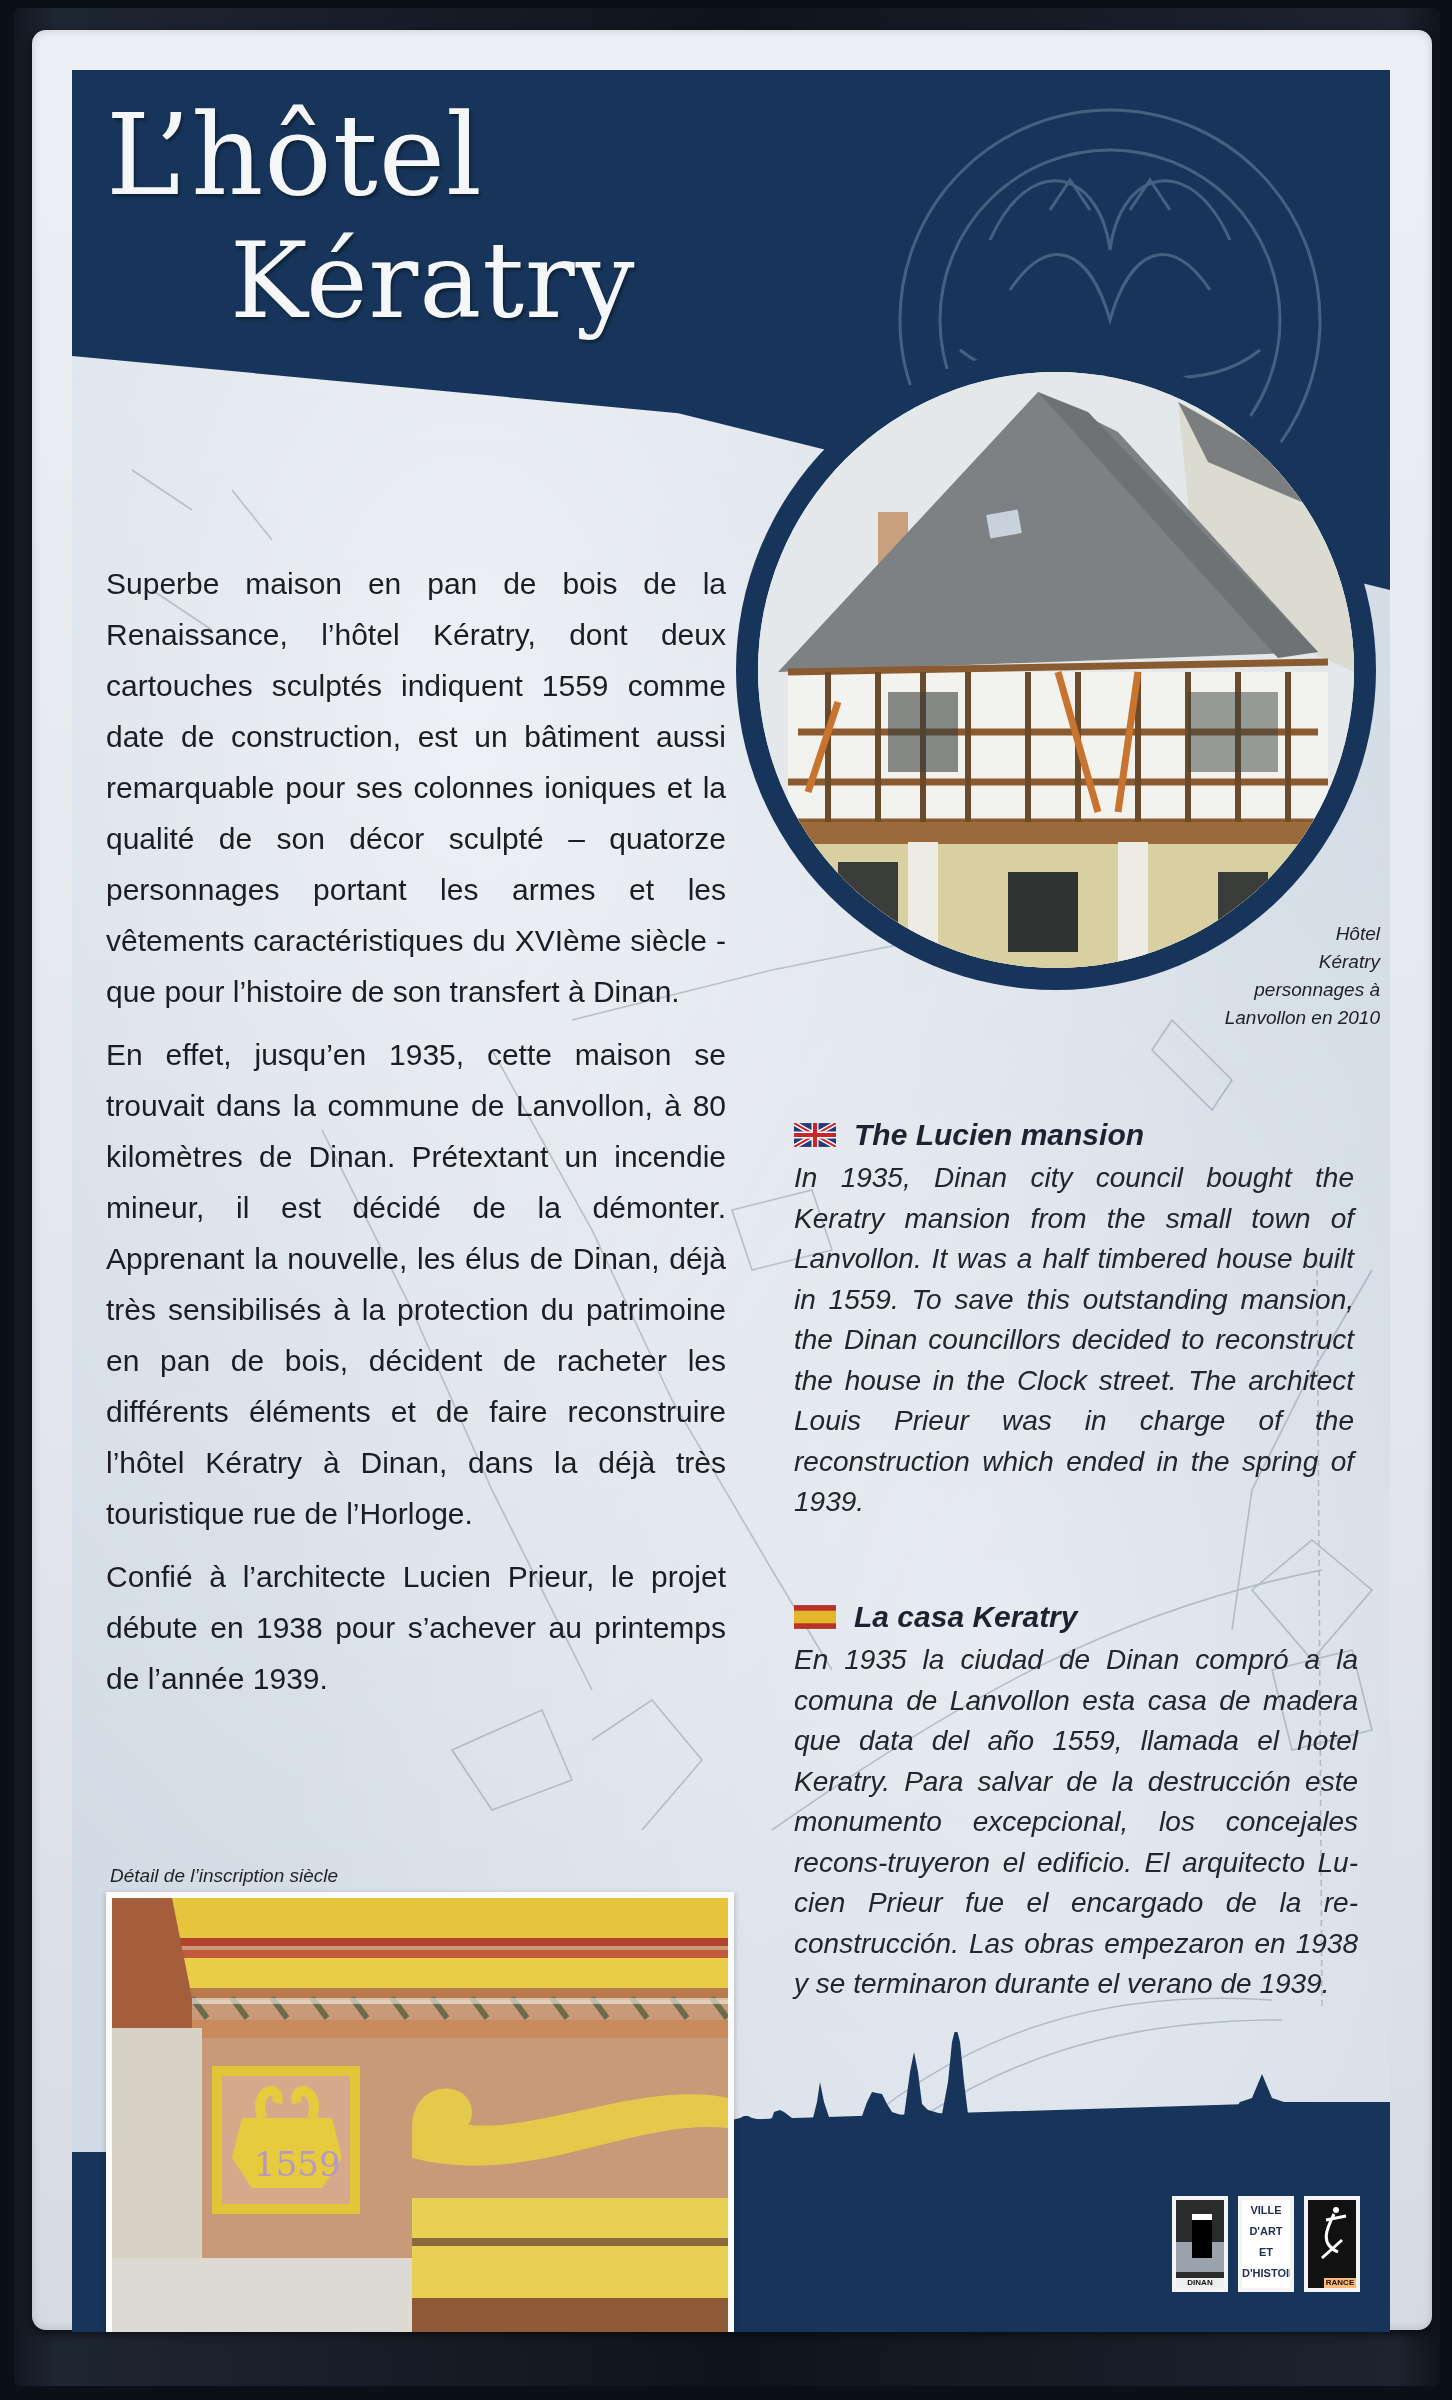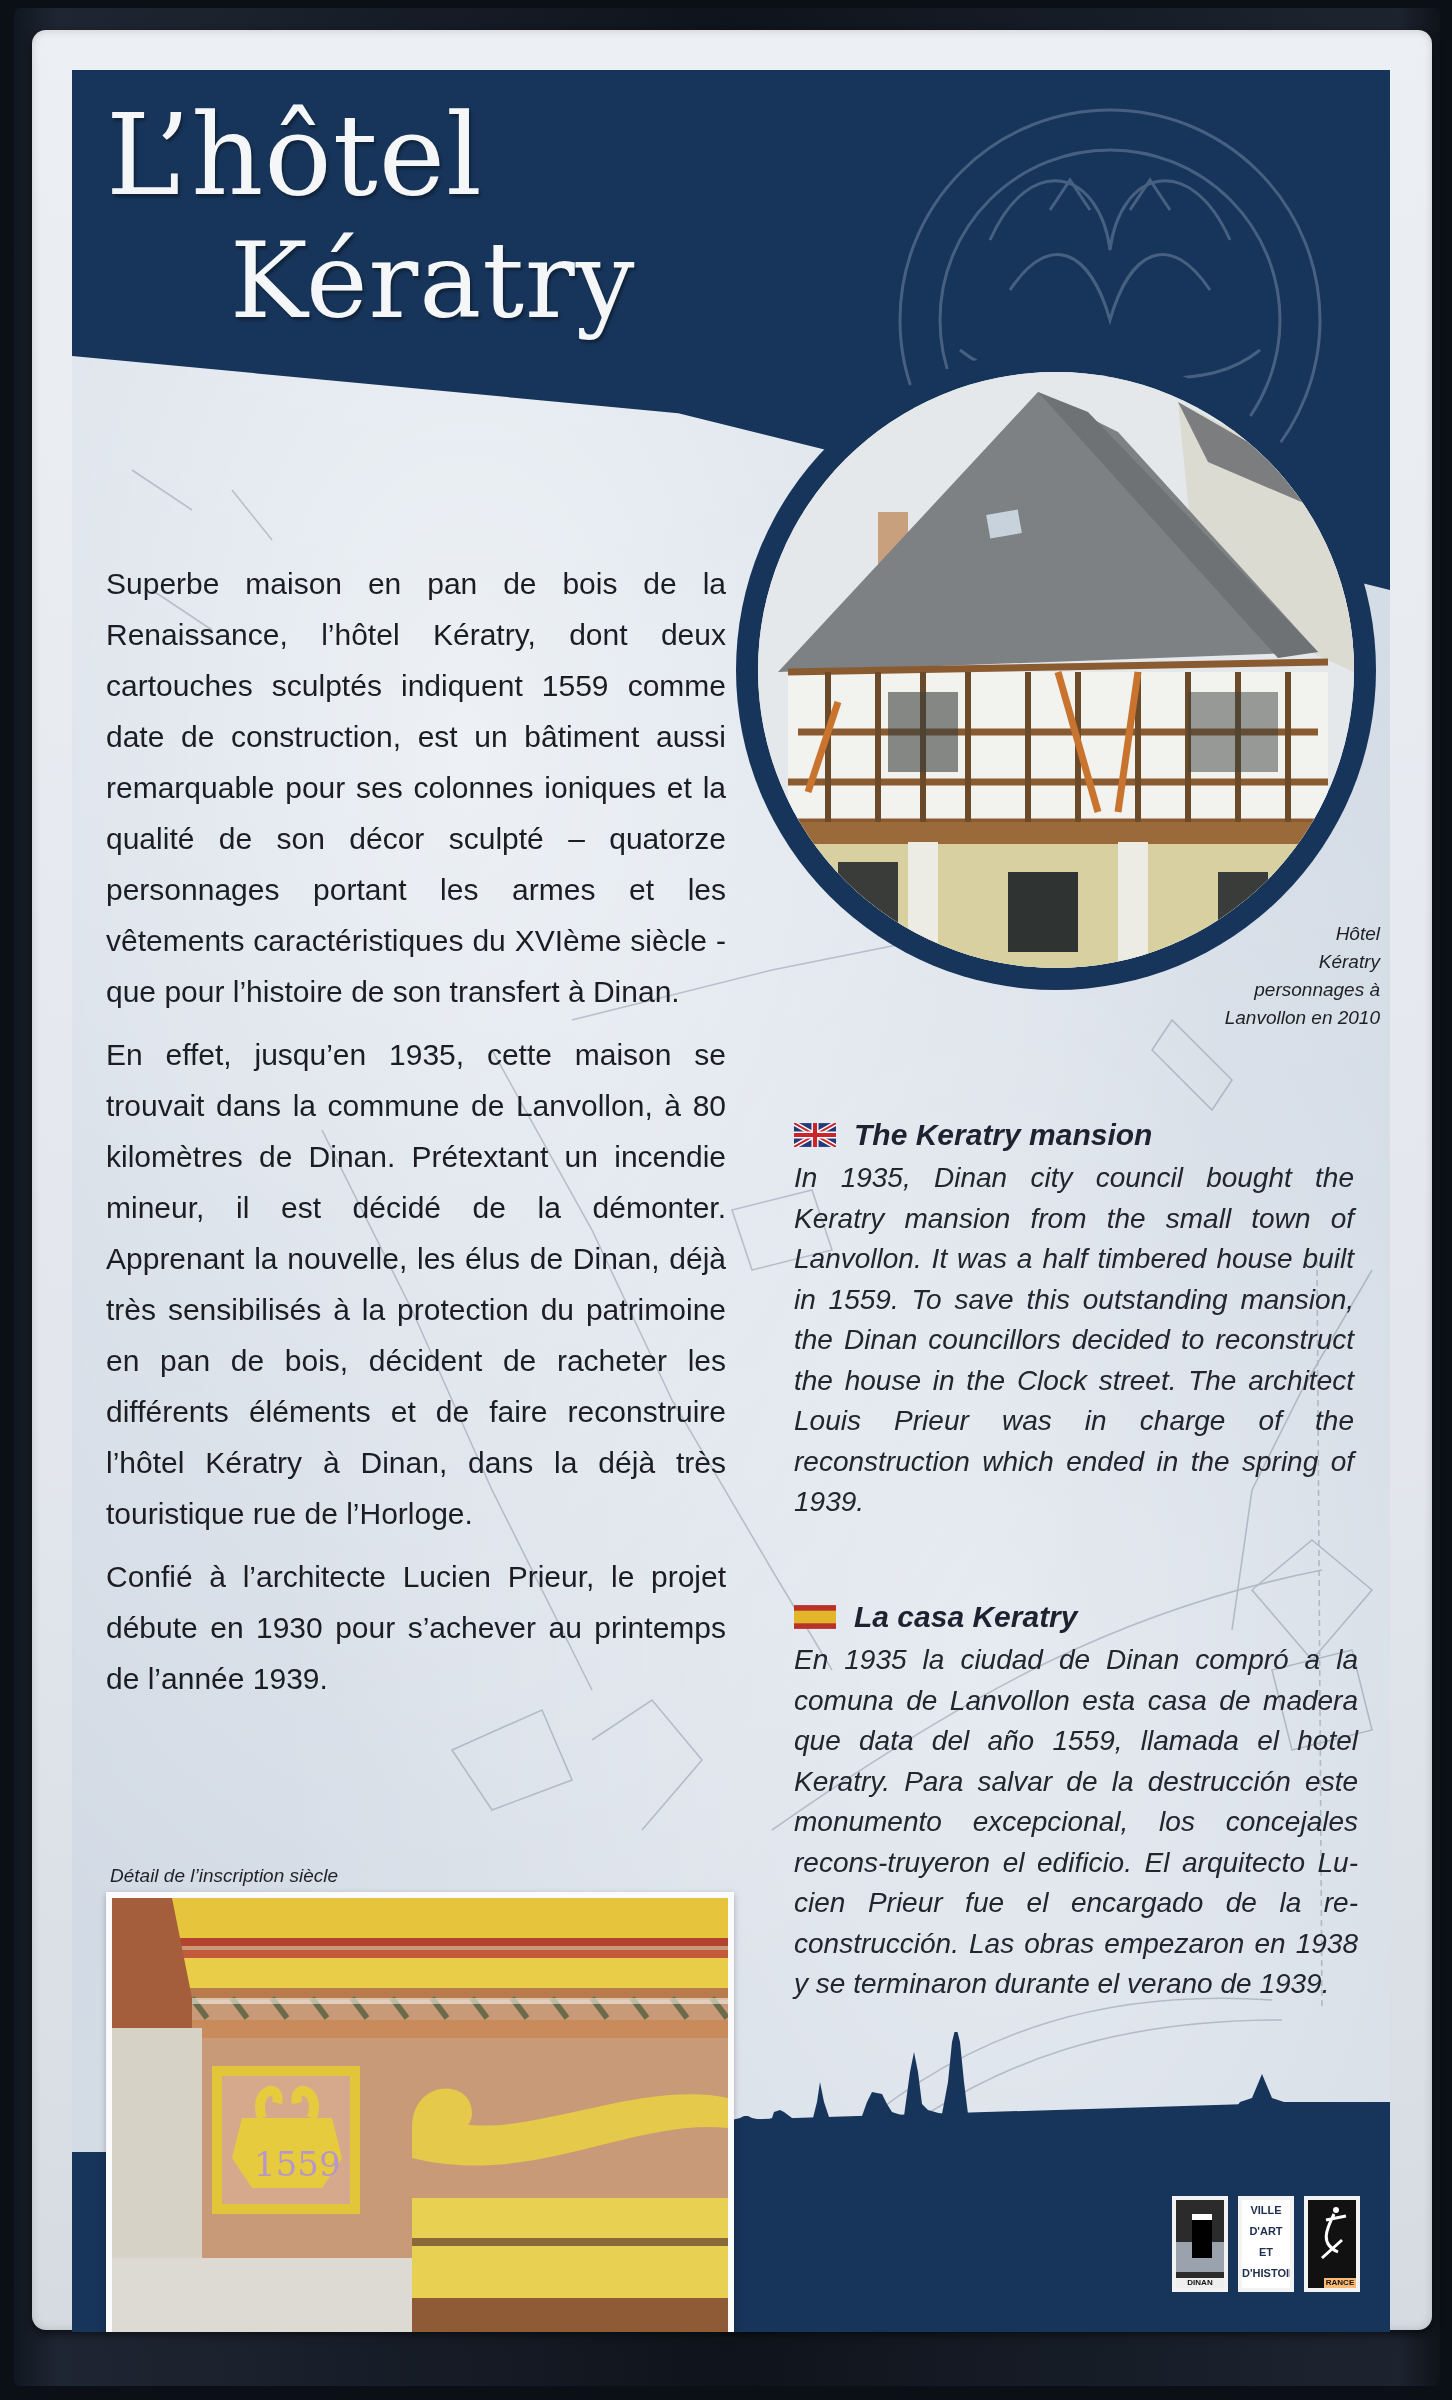--- a/index.html
+++ b/index.html
@@ -134,21 +134,21 @@
       </g>
     </svg>
   </div>
 
   <h1 class="title l1">L’hôtel</h1>
   <h1 class="title l2">Kératry</h1>
 
   <div class="fr-text">
     <p>Superbe maison en pan de bois de la Renaissance, l’hôtel Kératry, dont deux cartouches sculptés indiquent 1559 comme date de construction, est un bâtiment aussi remarquable pour ses colonnes ioniques et la qualité de son décor sculpté – quatorze personnages portant les armes et les vêtements caractéristiques du XVIème siècle - que pour l’histoire de son transfert à Dinan.</p>
     <p>En effet, jusqu’en 1935, cette maison se trouvait dans la commune de Lanvollon, à 80 kilomètres de Dinan. Prétextant un incendie mineur, il est décidé de la démonter. Apprenant la nouvelle, les élus de Dinan, déjà très sensibilisés à la protection du patrimoine en pan de bois, décident de racheter les différents éléments et de faire reconstruire l’hôtel Kératry à Dinan, dans la déjà très touristique rue de l’Horloge.</p>
-    <p>Confié à l’architecte Lucien Prieur, le projet débute en 1930 pour s’achever au printemps de l’année 1939.</p>
+    <p>Confié à l’architecte Lucien Prieur, le projet débute en 1938 pour s’achever au printemps de l’année 1939.</p>
   </div>
 
   <div class="photo-circle">
     <div class="inner">
       <svg width="596" height="596" viewBox="0 0 596 596">
         <rect width="596" height="596" fill="#e4e8ea"></rect>
 
         <polygon points="420,30 596,120 596,300 440,230" fill="#dcdbd2"></polygon>
         <polygon points="420,30 560,110 590,150 450,90" fill="#7b7d7e"></polygon>
 
@@ -205,21 +205,21 @@
 
   <div class="en-section">
     <div class="sec-head">
       <svg class="flag" viewBox="0 0 60 34">
         <rect width="60" height="34" fill="#243a78"></rect>
         <path d="M0 0 L60 34 M60 0 L0 34" stroke="#fff" stroke-width="7"></path>
         <path d="M0 0 L60 34 M60 0 L0 34" stroke="#c8262c" stroke-width="3"></path>
         <path d="M30 0 V34 M0 17 H60" stroke="#fff" stroke-width="10"></path>
         <path d="M30 0 V34 M0 17 H60" stroke="#c8262c" stroke-width="6"></path>
       </svg>
-      <h2>The Keratry mansion</h2>
+      <h2>The Lucien mansion</h2>
     </div>
     <p class="sec-body">In 1935, Dinan city council bought the Keratry mansion from the small town of Lanvollon. It was a half timbered house built in 1559. To save this outstanding mansion, the Dinan councillors decided to reconstruct the house in the Clock street. The architect Louis Prieur was in charge of the reconstruction which ended in the spring of 1939.</p>
   </div>
 
   <div class="es-section">
     <div class="sec-head">
       <svg class="flag" viewBox="0 0 60 34">
         <rect width="60" height="34" fill="#b8322a"></rect>
         <rect y="8" width="60" height="18" fill="#e3b52a"></rect>
       </svg>

